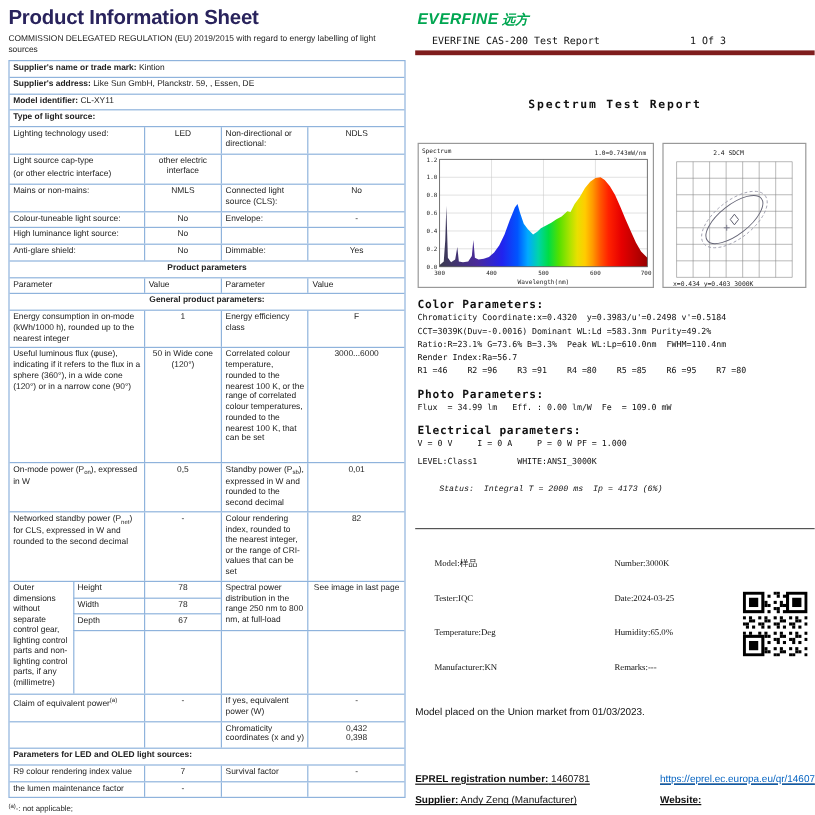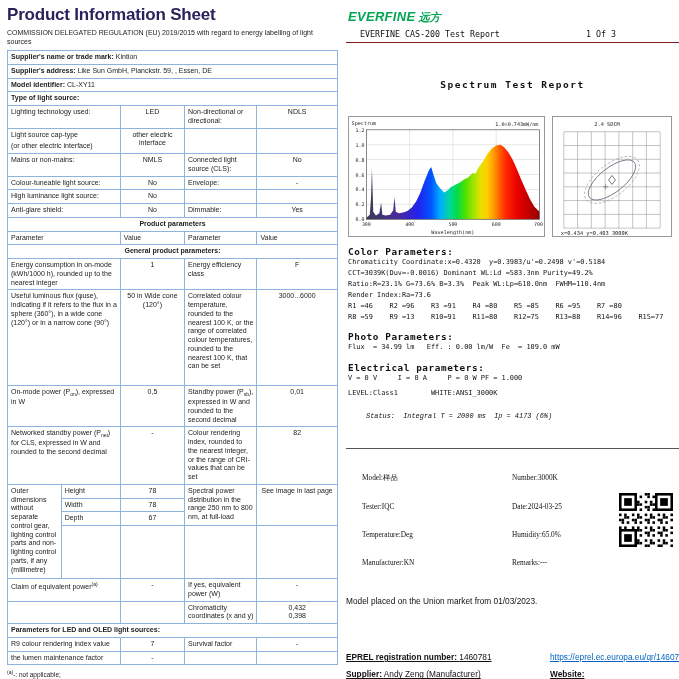--- a/index.html
+++ b/index.html
@@ -41,21 +41,21 @@
   sup.fn { font-size:5px; vertical-align:super; }
   sub.pn { font-size:5px; vertical-align:sub; }
   .footnotes { font-size:6.5px; margin-top:3px; line-height:1.7; color:#222; }
 
   
   .right { position:absolute; left:346px; top:0; width:333px; color:#111; }
   .logo-line { margin:7px 0 3px 2px; font-style:italic; }
   .logo-en { font-weight:bold; font-size:13px; color:#00a651; letter-spacing:0.3px; }
   .logo-cn { font-weight:bold; font-size:11px; color:#00a651; margin-left:3px; }
   .rpt-head { display:flex; align-items:flex-start; font-family:"DejaVu Sans Mono", monospace;
-              font-size:8.3px; padding:1px 1px 3px 14px; border-bottom:1px solid #7f1d1d; }
+              font-size:8.3px; padding:1px 12px 3px 14px; border-bottom:4px solid #7f1d1d; }
   .rpt-page { margin-left:auto; margin-right:62px; }
   .rpt-title { text-align:center; font-family:"DejaVu Sans Mono", monospace; font-weight:bold;
                font-size:9.5px; letter-spacing:1.5px; margin-top:36px; }
 
   .charts { display:flex; margin-top:26px; margin-left:2px; }
   .spd-box { width:197px; height:121px; border:1px solid #999; background:#fff; }
   .sdcm-box { width:120px; height:121px; border:1px solid #999; margin-left:7px; background:#fff; }
   svg text { font-family:"DejaVu Sans Mono", monospace; fill:#222; }
 
   .sec { margin-top:9px; margin-left:2px; }
@@ -321,23 +321,22 @@
           <text x="8" y="120" font-size="5.4">x=0.434 y=0.403 3000K</text>
         </svg>
       </div>
     </div>
 
     <div class="sec">
       <div class="sec-title">Color Parameters:</div>
       <div class="mline">Chromaticity Coordinate:x=0.4320  y=0.3983/u'=0.2498 v'=0.5184</div>
       <div class="mline">CCT=3039K(Duv=-0.0016) Dominant WL:Ld =583.3nm Purity=49.2%</div>
       <div class="mline">Ratio:R=23.1% G=73.6% B=3.3%  Peak WL:Lp=610.0nm  FWHM=110.4nm</div>
-      <div class="mline">Render Index:Ra=73.6</div>
+      <div class="mline">Render Index:Ra=56.7</div>
       <div class="mline">R1 =46    R2 =96    R3 =91    R4 =80    R5 =85    R6 =95    R7 =80</div>
-      <div class="mline">R8 =59    R9 =13    R10=91    R11=80    R12=75    R13=88    R14=96    R15=77</div>
     </div>
 
     <div class="sec">
       <div class="sec-title">Photo Parameters:</div>
       <div class="mline">Flux  = 34.99 lm   Eff. : 0.00 lm/W  Fe  = 109.0 mW</div>
     </div>
 
     <div class="sec">
       <div class="sec-title">Electrical parameters:</div>
       <div class="mline">V = 0 V     I = 0 A     P = 0 W PF = 1.000</div>

